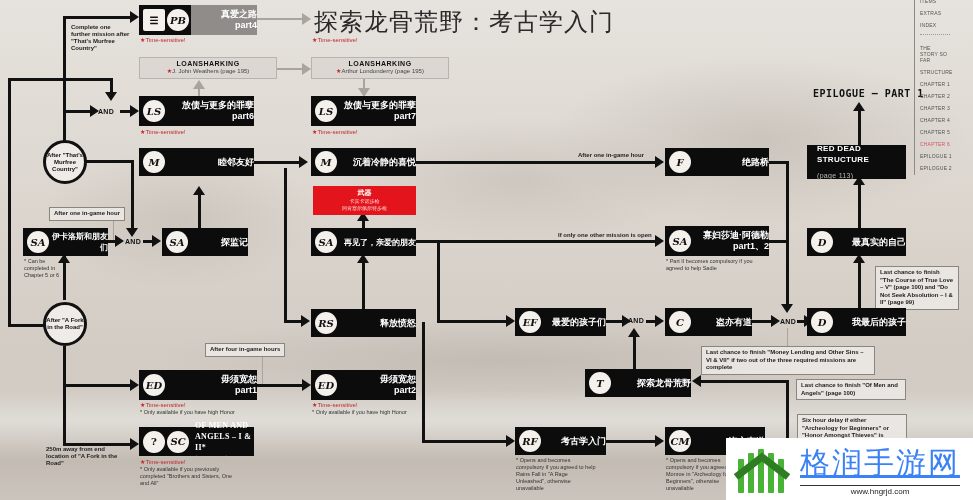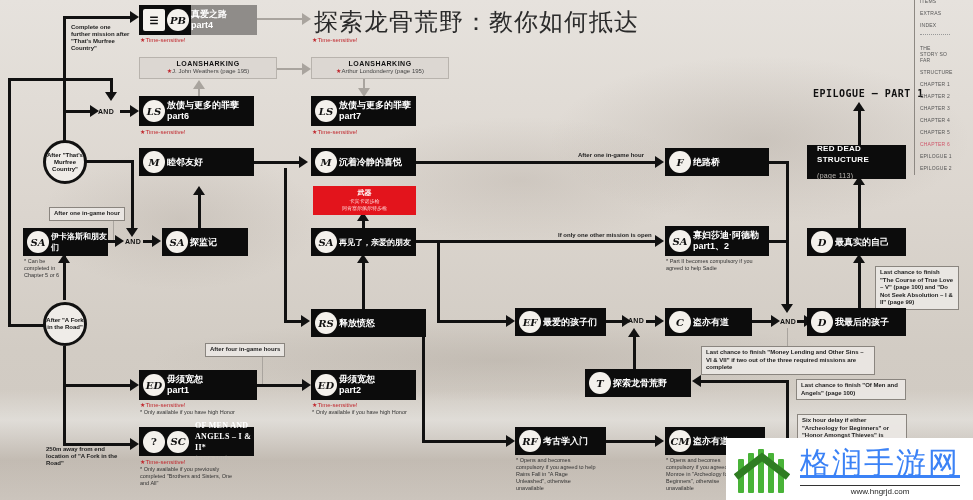--- a/index.html
+++ b/index.html
@@ -35,21 +35,21 @@
     display: flex; align-items: center; height: 28px; padding-left: 4px;
   }
   .node.tall { height: 30px; }
   .node.grey { background: #8f8c89; }
   .badge {
     width: 22px; height: 22px; border-radius: 50%; background: #f4f1ec; color: #111;
     display: flex; align-items: center; justify-content: center;
     font-family: "DejaVu Serif", serif; font-style: italic; font-size: 10px; font-weight: bold;
     flex-shrink: 0; margin-right: 2px;
   }
-  .node .title { flex: 1; text-align: left; font-size: 9px; font-weight: bold; line-height: 11px; }
+  .node .title { flex: 1; text-align: right; font-size: 9px; font-weight: bold; line-height: 11px; }
   .node .title .sub { display: block; font-size: 9px; }
   .node .title.en { text-align: left; padding-left: 6px; font-size: 8px; letter-spacing: 0.3px; }
   .node .title.en .sub { font-weight: normal; font-size: 7px; color: #bdb9b4; }
 
   .note { position: absolute; font-size: 5.5px; line-height: 7px; color: #333; }
   .ts { position: absolute; font-size: 6px; color: #c0272d; }
   .ts::before { content: "\2605 "; }
 
   .loan {
     position: absolute; background: #dcd7d2; border: 1px solid #b8b3ad;
@@ -217,21 +217,21 @@
 <div class="line grey" style="left:257px;top:18px;width:46px;height:2px;"></div>
 <div class="arrow-r grey" style="left:302px;top:13px;"></div>
 <div class="line grey" style="left:277px;top:68px;width:26px;height:2px;"></div>
 <div class="arrow-r grey" style="left:302px;top:63px;"></div>
 <div class="line grey" style="left:198px;top:86px;width:2px;height:12px;"></div>
 <div class="arrow-u grey" style="left:193px;top:80px;"></div>
 <div class="line grey" style="left:363px;top:79px;width:2px;height:10px;"></div>
 <div class="arrow-d grey" style="left:358px;top:88px;"></div>
 <div class="line grey" style="left:113px;top:218px;width:1px;height:22px;"></div>
 
-<div class="page-title">探索龙骨荒野：教你如何抵达</div>
+<div class="page-title">探索龙骨荒野：考古学入门</div>
 <div class="epilogue-title">EPILOGUE — PART 1</div>
 
 <div class="side-nav">
   <div class="item" style="margin-top:-2px;">ITEMS</div>
   <div class="item">EXTRAS</div>
   <div class="item">INDEX</div>
   <div class="dots"></div>
   <div class="item" style="width:28px;">THE STORY SO FAR</div>
   <div class="item">STRUCTURE</div>
   <div class="item">CHAPTER 1</div>
@@ -358,21 +358,21 @@
     <span>RED DEAD STRUCTURE</span>
     <span class="sub" style="margin-top:5px;">(page 113)</span>
   </div>
 </div>
 
 <div class="node" style="left:807px;top:228px;width:99px;">
   <div class="badge">D</div>
   <div class="title">最真实的自己</div>
 </div>
 
-<div class="node" style="left:311px;top:309px;width:115px;">
+<div class="node" style="left:311px;top:309px;width:105px;">
   <div class="badge">RS</div>
   <div class="title">释放愤怒</div>
 </div>
 
 <div class="node" style="left:515px;top:308px;width:91px;">
   <div class="badge">EF</div>
   <div class="title">最爱的孩子们</div>
 </div>
 
 <div class="node" style="left:665px;top:308px;width:87px;">

